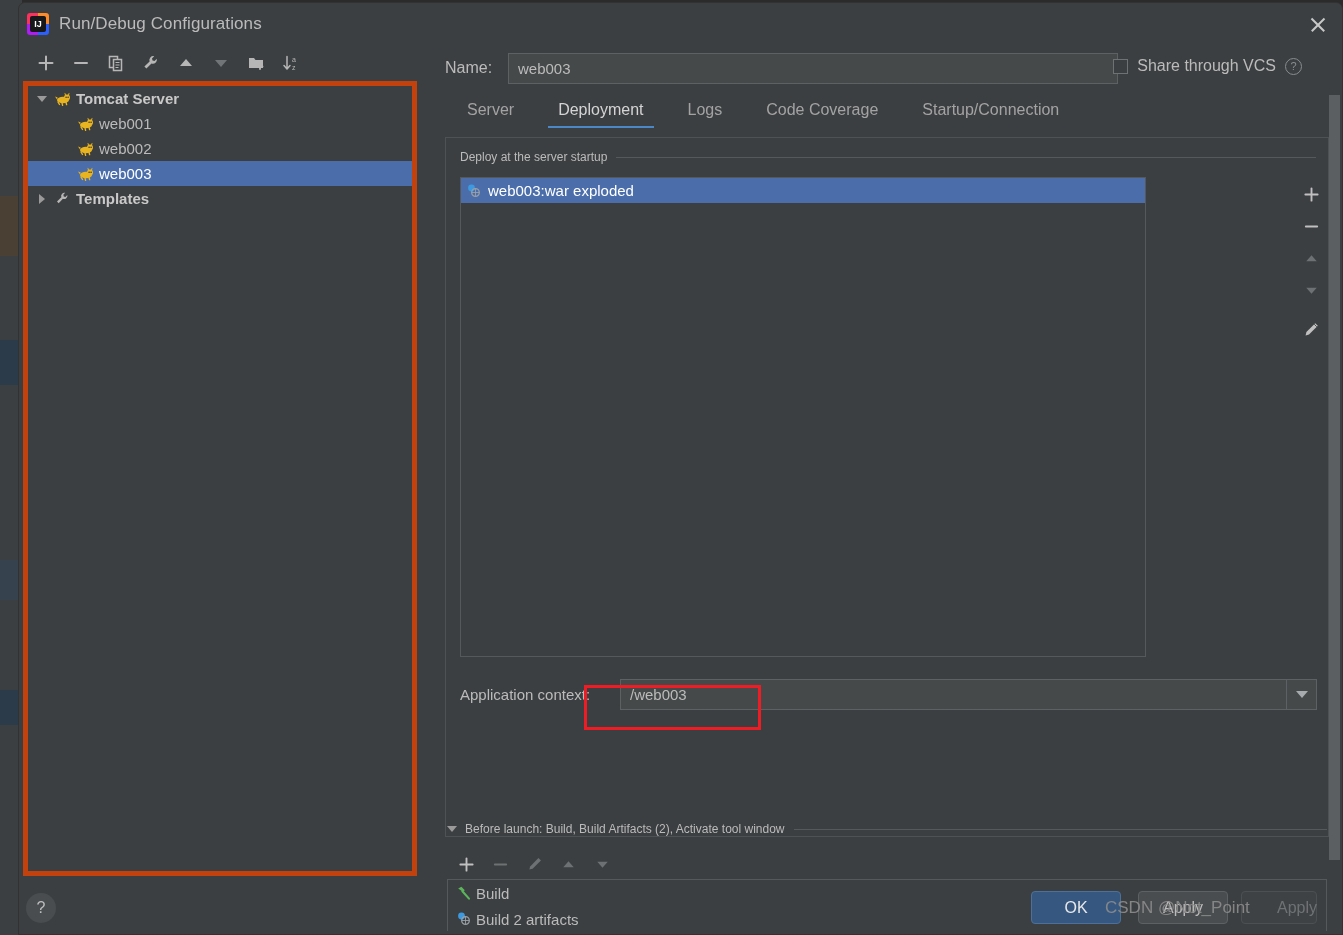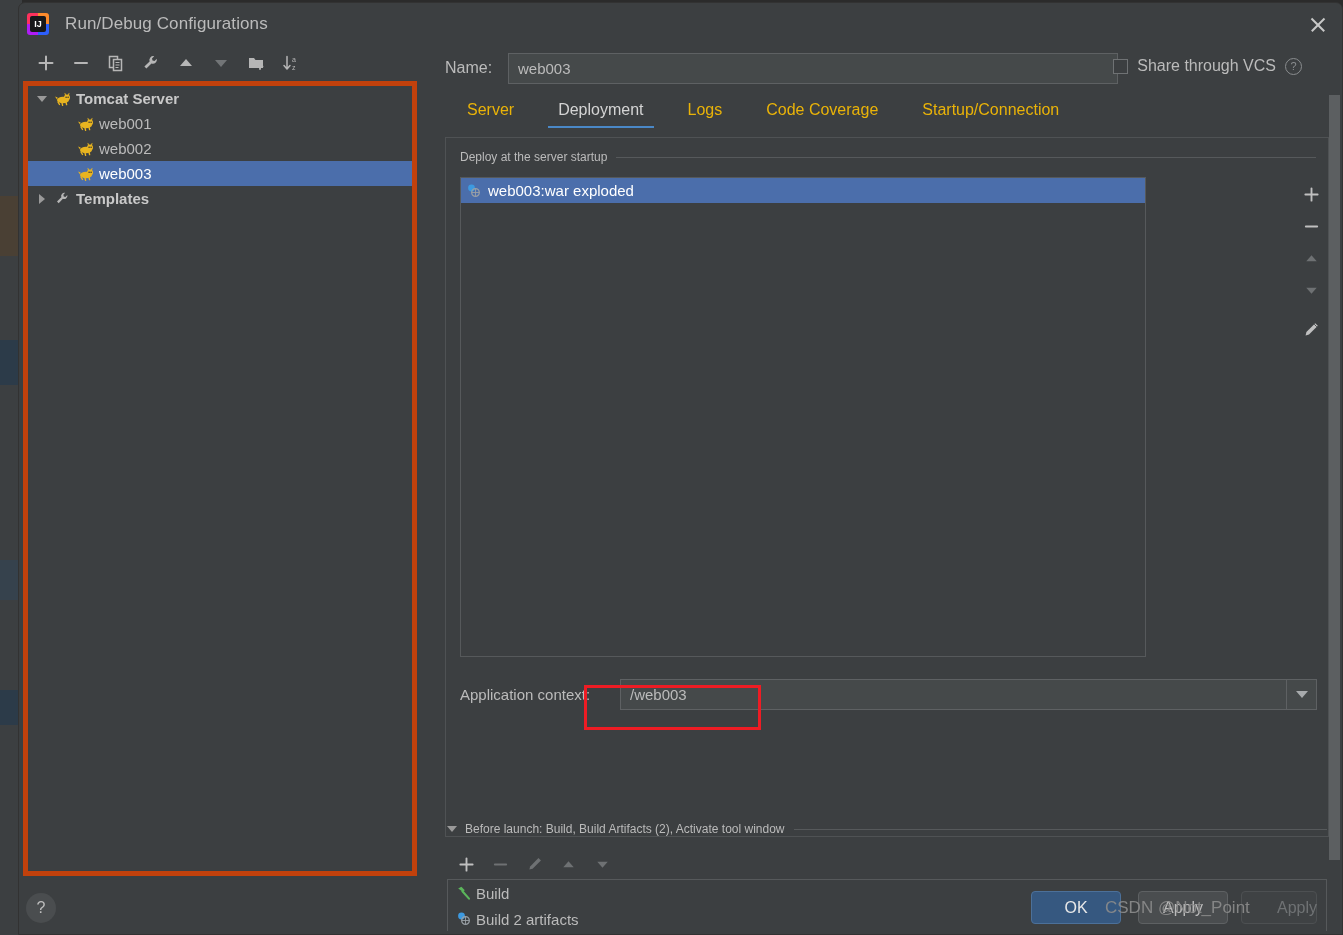--- a/index.html
+++ b/index.html
@@ -38,21 +38,21 @@
   #titlebar {
     position: relative;
     height: 42px;
     display: flex;
     align-items: center;
     padding-left: 8px;
   }
   #app-logo {
     width: 22px; height: 22px;
     position: relative;
-    margin-right: 16px;
+    margin-right: 10px;
     flex: 0 0 auto;
   }
   #app-logo .l-tl { position:absolute; left:0; top:0; width:11px; height:11px; background:#fe315d; border-top-left-radius:3px;}
   #app-logo .l-tr { position:absolute; right:0; top:0; width:11px; height:11px; background:#fd8b2c; border-top-right-radius:3px;}
   #app-logo .l-bl { position:absolute; left:0; bottom:0; width:11px; height:11px; background:#af1df5; border-bottom-left-radius:3px;}
   #app-logo .l-br { position:absolute; right:0; bottom:0; width:11px; height:11px; background:#2d5ffc; border-bottom-right-radius:3px;}
   #app-logo .l-core {
     position:absolute; left:3px; top:3px; width:16px; height:16px;
     background:#18181a; border-radius:2px;
     color:#ffffff; font-size:9px; font-weight:bold; line-height:16px; text-align:center;
@@ -196,21 +196,21 @@
   
   #tabs {
     position: absolute; left: 22px; top: 52px;
     height: 35px;
     display: flex;
     align-items: flex-start;
   }
   .tab {
     position: relative;
     padding: 4px 22px 9px 22px;
-    color: #eab308;
+    color: #a3a3a3;
     font-size: 16px;
     cursor: pointer;
     white-space: nowrap;
   }
   .tab.active { color: #d4d4d4; }
   .tab.active::after {
     content: "";
     position: absolute;
     left: 12px; right: 12px; bottom: 0;
     height: 2.5px;

